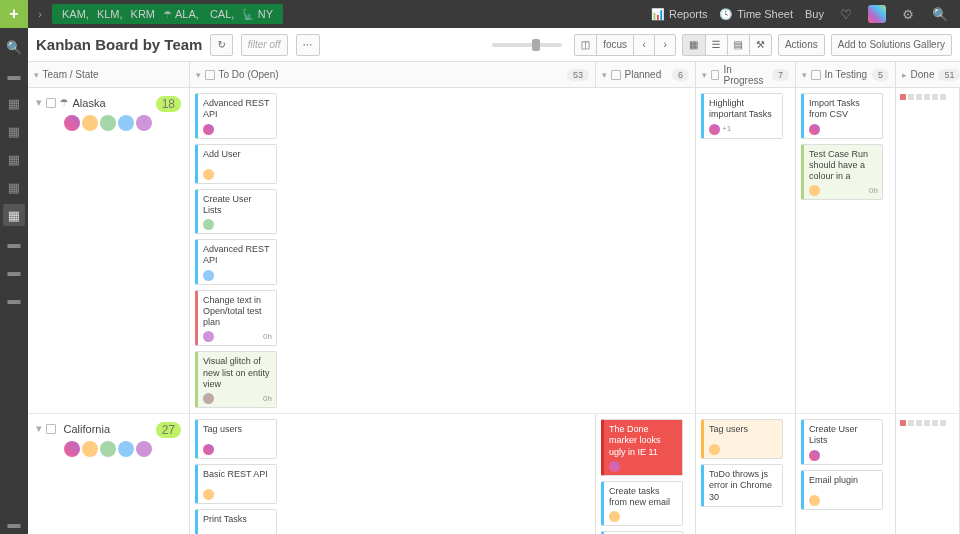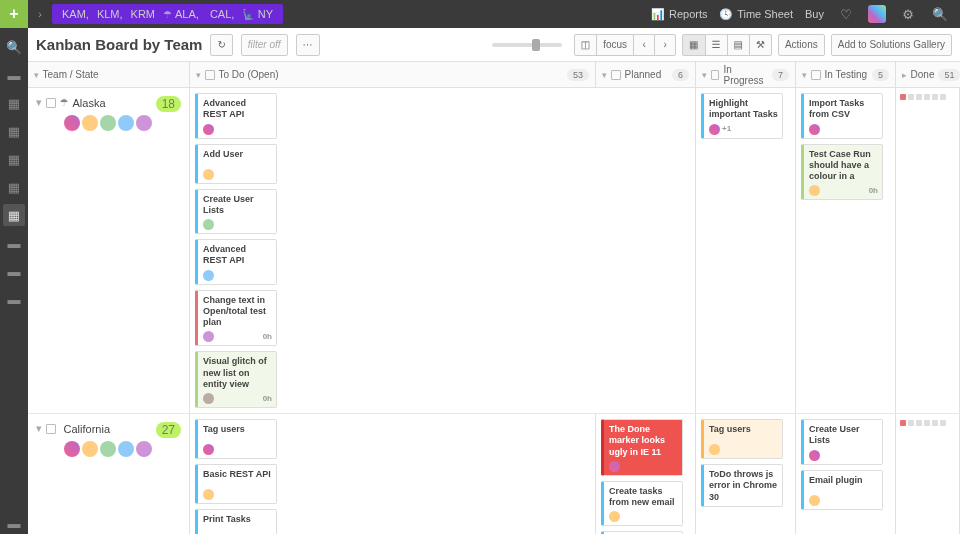--- a/index.html
+++ b/index.html
@@ -3,21 +3,21 @@
   <meta charset="utf-8">
   <style>
     * { box-sizing: border-box; margin: 0; padding: 0; }
     body { font-family: Arial, Helvetica, sans-serif; font-size: 11px; color: #333; background: #f0f0f0; width: 960px; height: 534px; overflow: hidden; }
     
     
     .header { height: 28px; background: #3a3a3a; display: flex; align-items: center; color: #ddd; }
     .header-left { display: flex; align-items: center; }
     .plus-btn { width: 28px; height: 28px; background: #8bc34a; display: flex; align-items: center; justify-content: center; color: #fff; font-size: 16px; font-weight: bold; }
     .nav-chevron { width: 24px; height: 28px; display: flex; align-items: center; justify-content: center; color: #999; }
-    .breadcrumb-box { background: #6d28d9; padding: 4px 10px; border-radius: 2px; display: flex; align-items: center; gap: 8px; font-size: 11px; color: #ccc; }
+    .breadcrumb-box { background: #15803d; padding: 4px 10px; border-radius: 2px; display: flex; align-items: center; gap: 8px; font-size: 11px; color: #ccc; }
     .breadcrumb-part { display: inline-flex; align-items: center; gap: 3px; }
     .bc-icon { font-size: 10px; opacity: 0.7; }
     .header-right { margin-left: auto; display: flex; align-items: center; gap: 12px; padding-right: 10px; }
     .header-link { color: #ccc; display: inline-flex; align-items: center; gap: 4px; font-size: 11px; }
     .header-icon { width: 20px; height: 20px; display: inline-flex; align-items: center; justify-content: center; color: #aaa; font-size: 13px; }
     .avatar-sm { width: 18px; height: 18px; border-radius: 3px; background: linear-gradient(45deg,#f06292,#ba68c8,#4fc3f7,#aed581); }
     
     
     .shell { display: flex; height: 506px; }
     .sidebar { width: 28px; background: #3a3a3a; display: flex; flex-direction: column; align-items: center; padding-top: 8px; gap: 6px; }
@@ -66,21 +66,21 @@
     .lane-count { position: absolute; right: 8px; top: 8px; background: #bef264; color: #777; border-radius: 8px; padding: 1px 6px; font-size: 12px; }
     .lane-avatars { margin-top: 6px; margin-left: 28px; display: flex; gap: 2px; }
     .av { width: 16px; height: 16px; border-radius: 50%; background: #ddd; background-size: cover; }
     .av.a1 { background: linear-gradient(45deg,#f06292,#ba68c8); }
     .av.a2 { background: #ffcc80; }
     .av.a3 { background: #a5d6a7; }
     .av.a4 { background: #90caf9; }
     .av.a5 { background: #ce93d8; }
     .av.a6 { background: #bcaaa4; }
     
-    .cards-col { border-right: 1px solid #e0e0e0; padding: 5px; display: flex; flex-direction: column; gap: 5px; font-weight: bold; }
+    .cards-col { border-right: 1px solid #e0e0e0; padding: 5px; display: flex; flex-direction: column; gap: 5px; }
     .todo { flex: 1; display: flex; flex-wrap: wrap; gap: 5px; align-content: flex-start; }
     .plan, .prog, .test { width: 100px; }
     .done-mini { width: 64px; padding: 6px 4px; }
     
     .card { width: 82px; min-height: 40px; background: #fff; border: 1px solid #ddd; border-left: 3px solid #4fc3f7; border-radius: 2px; padding: 4px 4px 3px 5px; font-size: 9px; color: #444; line-height: 1.25; position: relative; display: flex; flex-direction: column; }
     .card .ct { flex: 1; overflow: hidden; }
     .card .cm { margin-top: 3px; display: flex; align-items: center; gap: 2px; font-size: 8px; color: #999; }
     .card .cm .hrs { margin-left: auto; }
     .card .av { width: 11px; height: 11px; }
     

